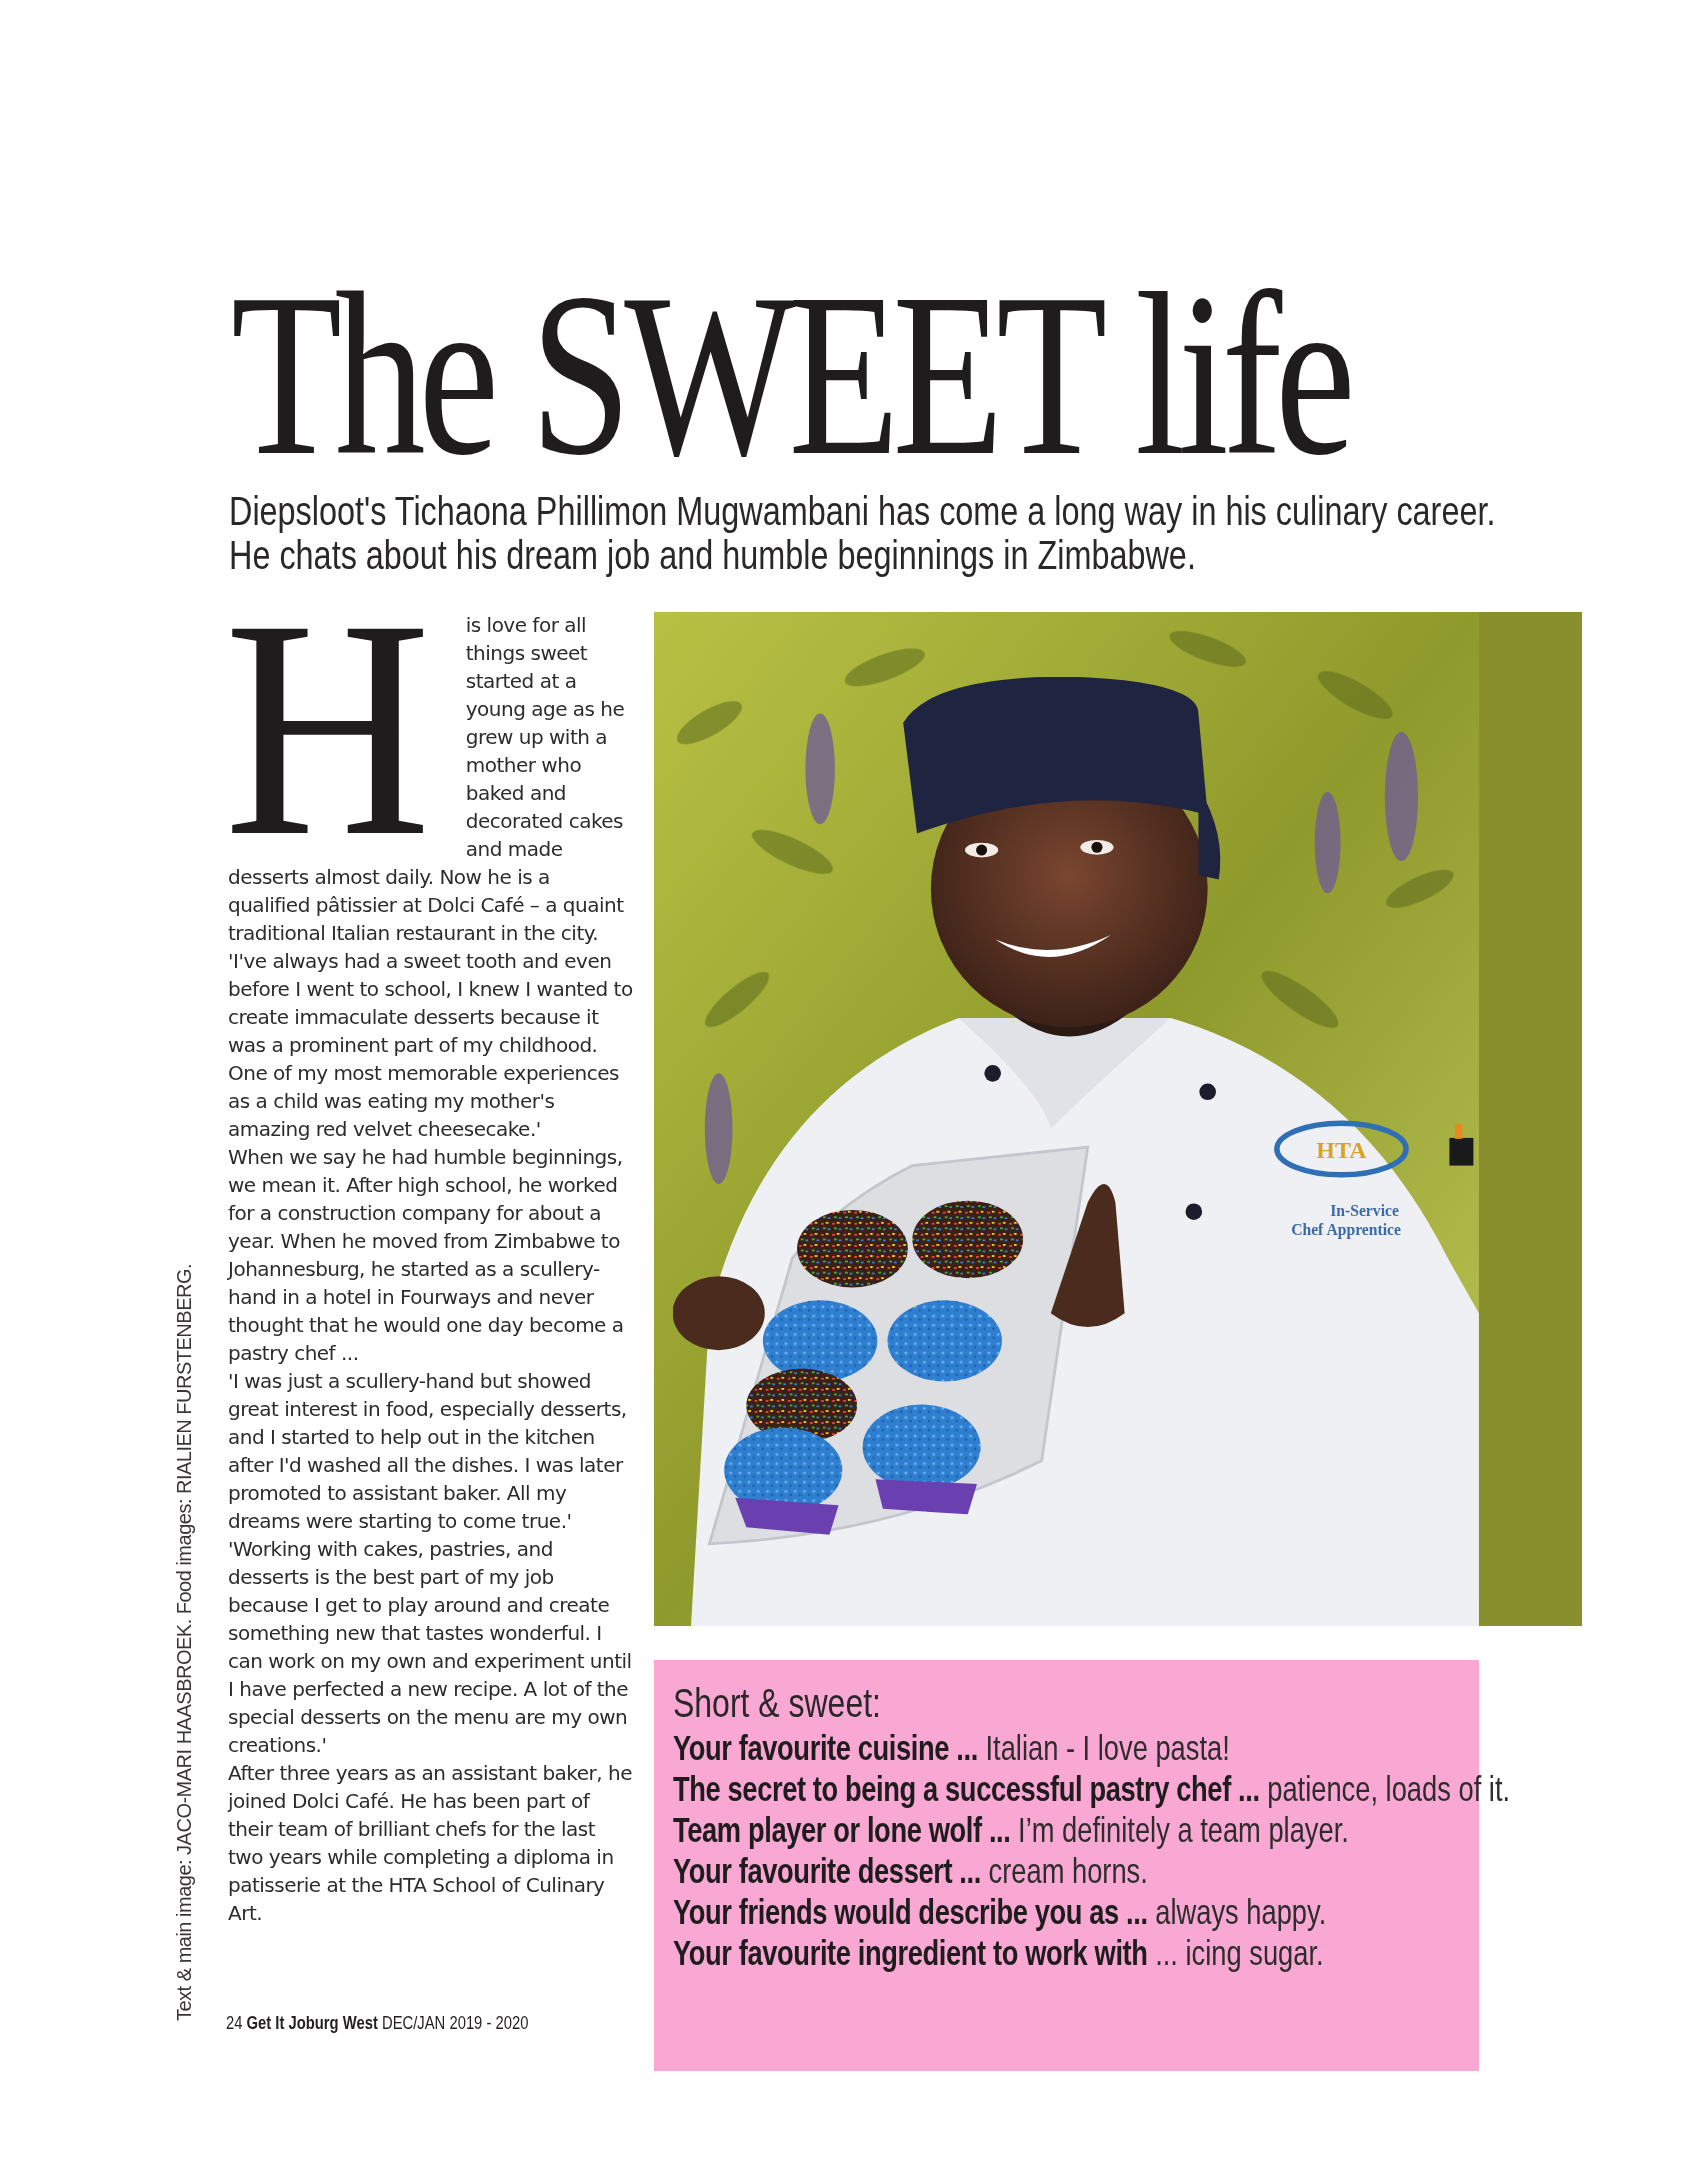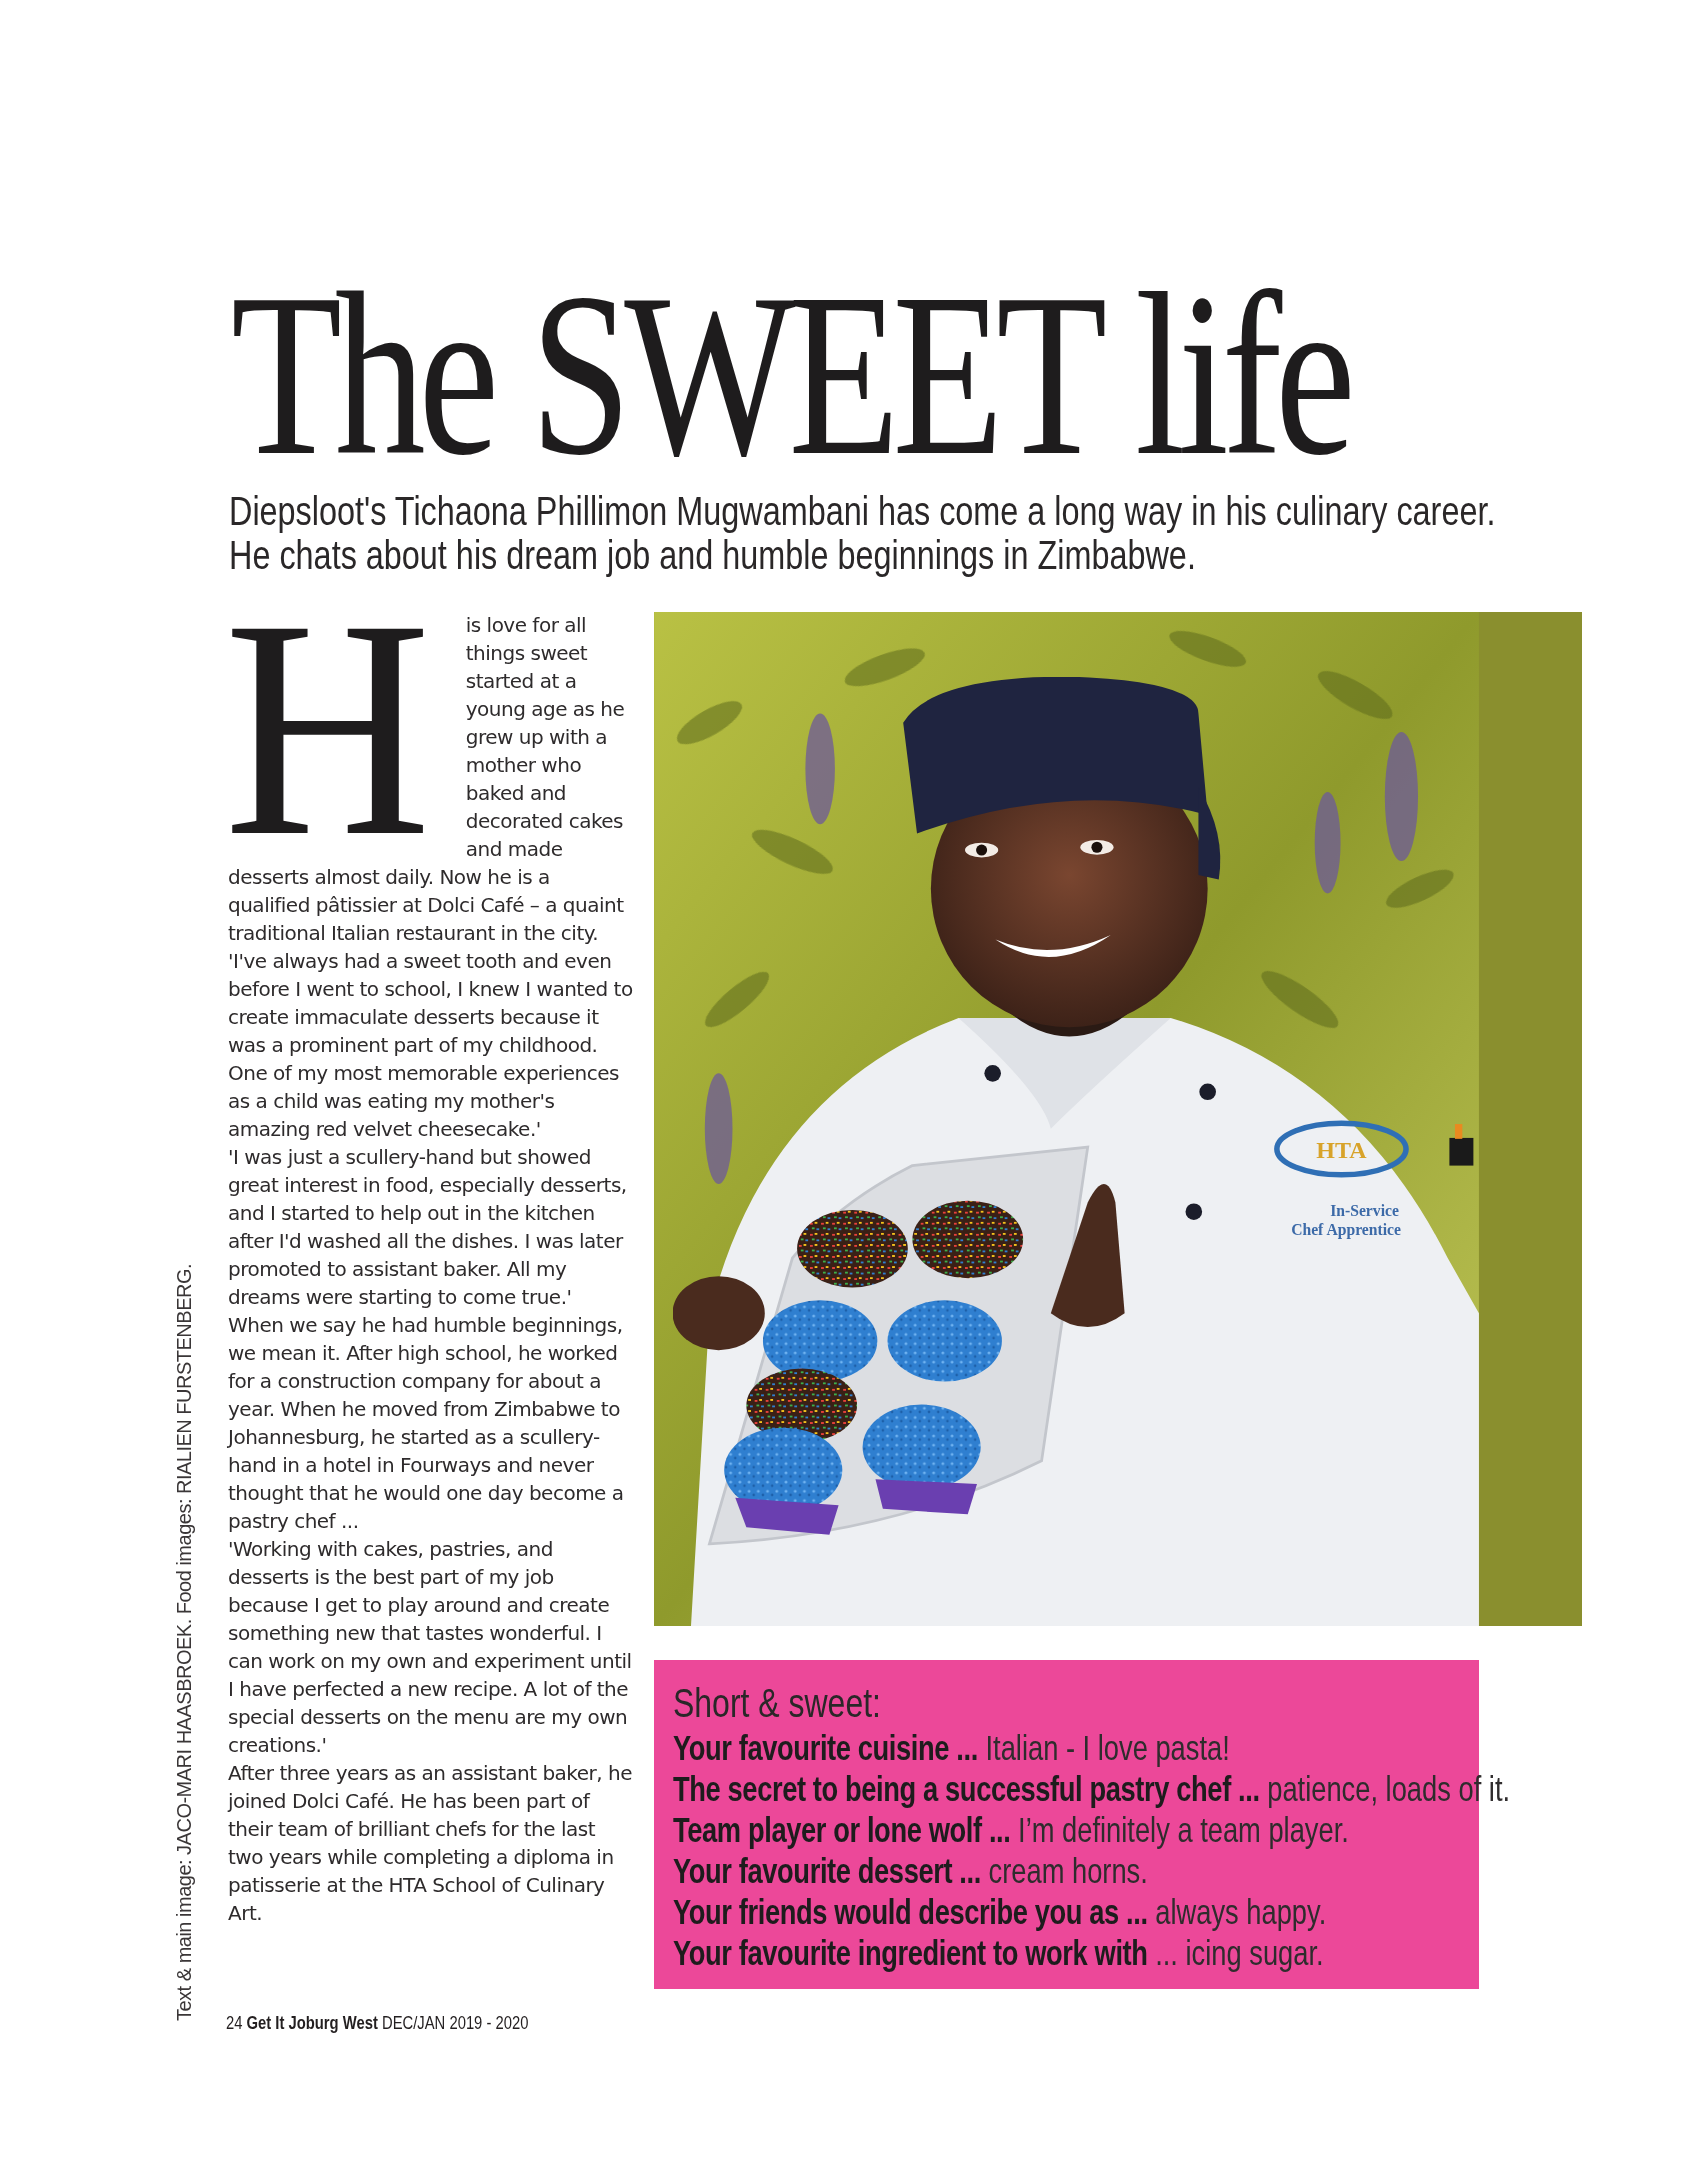--- a/index.html
+++ b/index.html
@@ -43,22 +43,22 @@
       white-space:nowrap; letter-spacing:-0.5px;
     }
 
     .photo {
       position:absolute; left:654px; top:612px; width:928px; height:1014px;
       overflow:hidden; background:#8a8f2e;
     }
     .photo svg { display:block; }
 
     .sidebar {
-      position:absolute; left:654px; top:1660px; width:825px; height:329px;
-      background:#ec4899;
+      position:absolute; left:654px; top:1660px; width:825px; height:411px;
+      background:#f9a8d4;
     }
     .sidebar-inner {
       position:absolute; left:18.5px; top:18.5px;
       transform:scaleX(0.78); transform-origin:left top; white-space:nowrap;
     }
     .sb-title {
       font-family:"Liberation Sans", "DejaVu Sans", sans-serif;
       font-size:41px; line-height:48px; color:#2a2728; font-weight:normal;
     }
     .sb-row {
@@ -83,22 +83,22 @@
 
 <div class="deck">
   <div>Diepsloot's Tichaona Phillimon Mugwambani has come a long way in his culinary career.</div>
   <div>He chats about his dream job and humble beginnings in Zimbabwe.</div>
 </div>
 
 <div class="body-col">
   <span class="dropcap">H</span>
   <p>is love for all things sweet started at a young age as he grew up with a mother who baked and decorated cakes and made desserts almost daily. Now he is a qualified pâtissier at Dolci Café – a quaint traditional Italian restaurant in the city.</p>
   <p>'I've always had a sweet tooth and even before I went to school, I knew I wanted to create immaculate desserts because it was a prominent part of my childhood. One of my most memorable experiences as a child was eating my mother's amazing red velvet cheesecake.'</p>
+  <p>When we say he had humble beginnings, we mean it. After high school, he worked for a construction company for about a year. When he moved from Zimbabwe to Johannesburg, he started as a scullery-hand in a hotel in Fourways and never thought that he would one day become a pastry chef ...</p>
   <p>'I was just a scullery-hand but showed great interest in food, especially desserts, and I started to help out in the kitchen after I'd washed all the dishes. I was later promoted to assistant baker. All my dreams were starting to come true.'</p>
-  <p>When we say he had humble beginnings, we mean it. After high school, he worked for a construction company for about a year. When he moved from Zimbabwe to Johannesburg, he started as a scullery-hand in a hotel in Fourways and never thought that he would one day become a pastry chef ...</p>
   <p>'Working with cakes, pastries, and desserts is the best part of my job because I get to play around and create something new that tastes wonderful. I can work on my own and experiment until I have perfected a new recipe. A lot of the special desserts on the menu are my own creations.'</p>
   <p>After three years as an assistant baker, he joined Dolci Café. He has been part of their team of brilliant chefs for the last two years while completing a diploma in patisserie at the HTA School of Culinary Art.</p>
 </div>
 
 <div class="credit">Text &amp; main image: JACO-MARI HAASBROEK. Food images: RIALIEN FURSTENBERG.</div>
 
 <div class="photo">
   <svg width="825" height="1014" viewBox="0 0 894 1099" xmlns="http://www.w3.org/2000/svg">
     <defs>
       <linearGradient id="fol" x1="0" y1="0" x2="1" y2="1">

